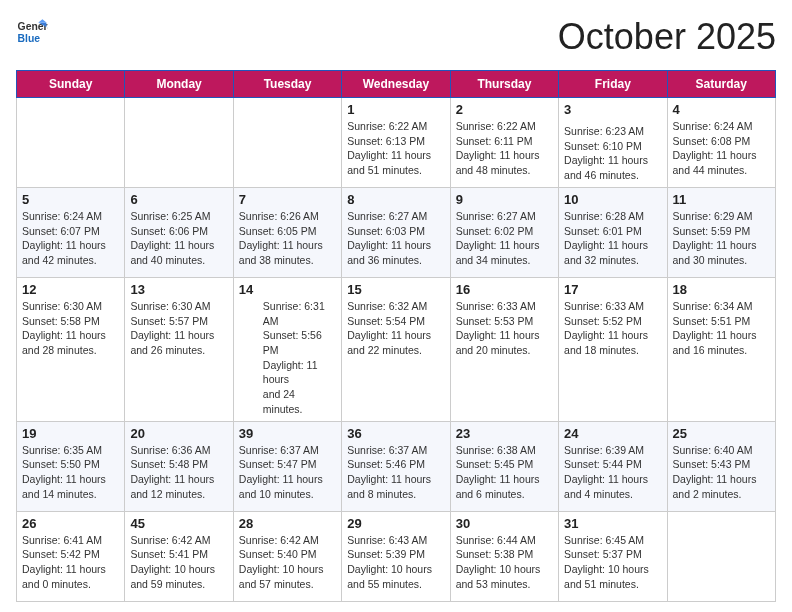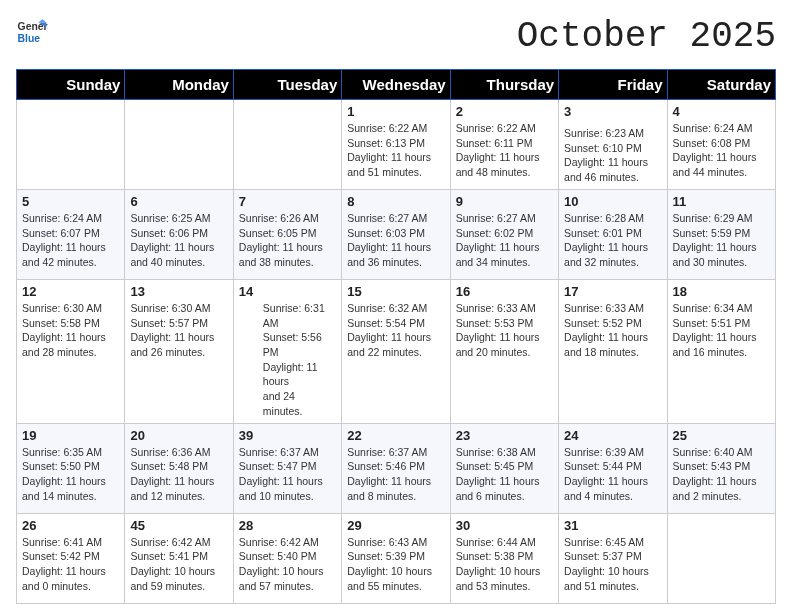--- a/index.html
+++ b/index.html
@@ -20,43 +20,42 @@
       display: flex;
       align-items: center;
       gap: 4px;
     }
     .logo-icon {
       width: 32px;
       height: 32px;
     }
     .title-section {
       text-align: left;
-      font-family: Liberation Mono, monospace;
     }
     .month-title {
       font-size: 36px;
       font-weight: 300;
       color: #222;
     }
     .location-title {
       font-size: 16px;
       color: #444;
     }
     .calendar-table {
       width: 100%;
       border-collapse: collapse;
       border: 1px solid #ccc;
     }
     .calendar-table th {
-      background-color: #000000;
+      background-color: #be185d;
       color: #fff;
-      font-size: 15px;
+      font-size: 12px;
       font-weight: bold;
       padding: 6px 4px;
-      text-align: right;
+      text-align: center;
       border: 1px solid #2255bb;
     }
     .calendar-table td {
       border: 1px solid #ccc;
       vertical-align: top;
       padding: 4px 5px;
       font-size: 11px;
       color: #333;
       height: 90px;
       width: calc(100% / 7);
@@ -262,21 +261,21 @@
 and 12 minutes.</div>
         </td>
         <td>
           <span class="day-number">39</span>
           <div class="day-info" style="white-space: pre-line;">Sunrise: 6:37 AM
 Sunset: 5:47 PM
 Daylight: 11 hours
 and 10 minutes.</div>
         </td>
         <td>
-          <span class="day-number">22</span>
+          <span class="day-number">36</span>
           <div class="day-info" style="white-space: pre-line;">Sunrise: 6:37 AM
 Sunset: 5:46 PM
 Daylight: 11 hours
 and 8 minutes.</div>
         </td>
         <td>
           <span class="day-number">23</span>
           <div class="day-info" style="white-space: pre-line;">Sunrise: 6:38 AM
 Sunset: 5:45 PM
 Daylight: 11 hours

